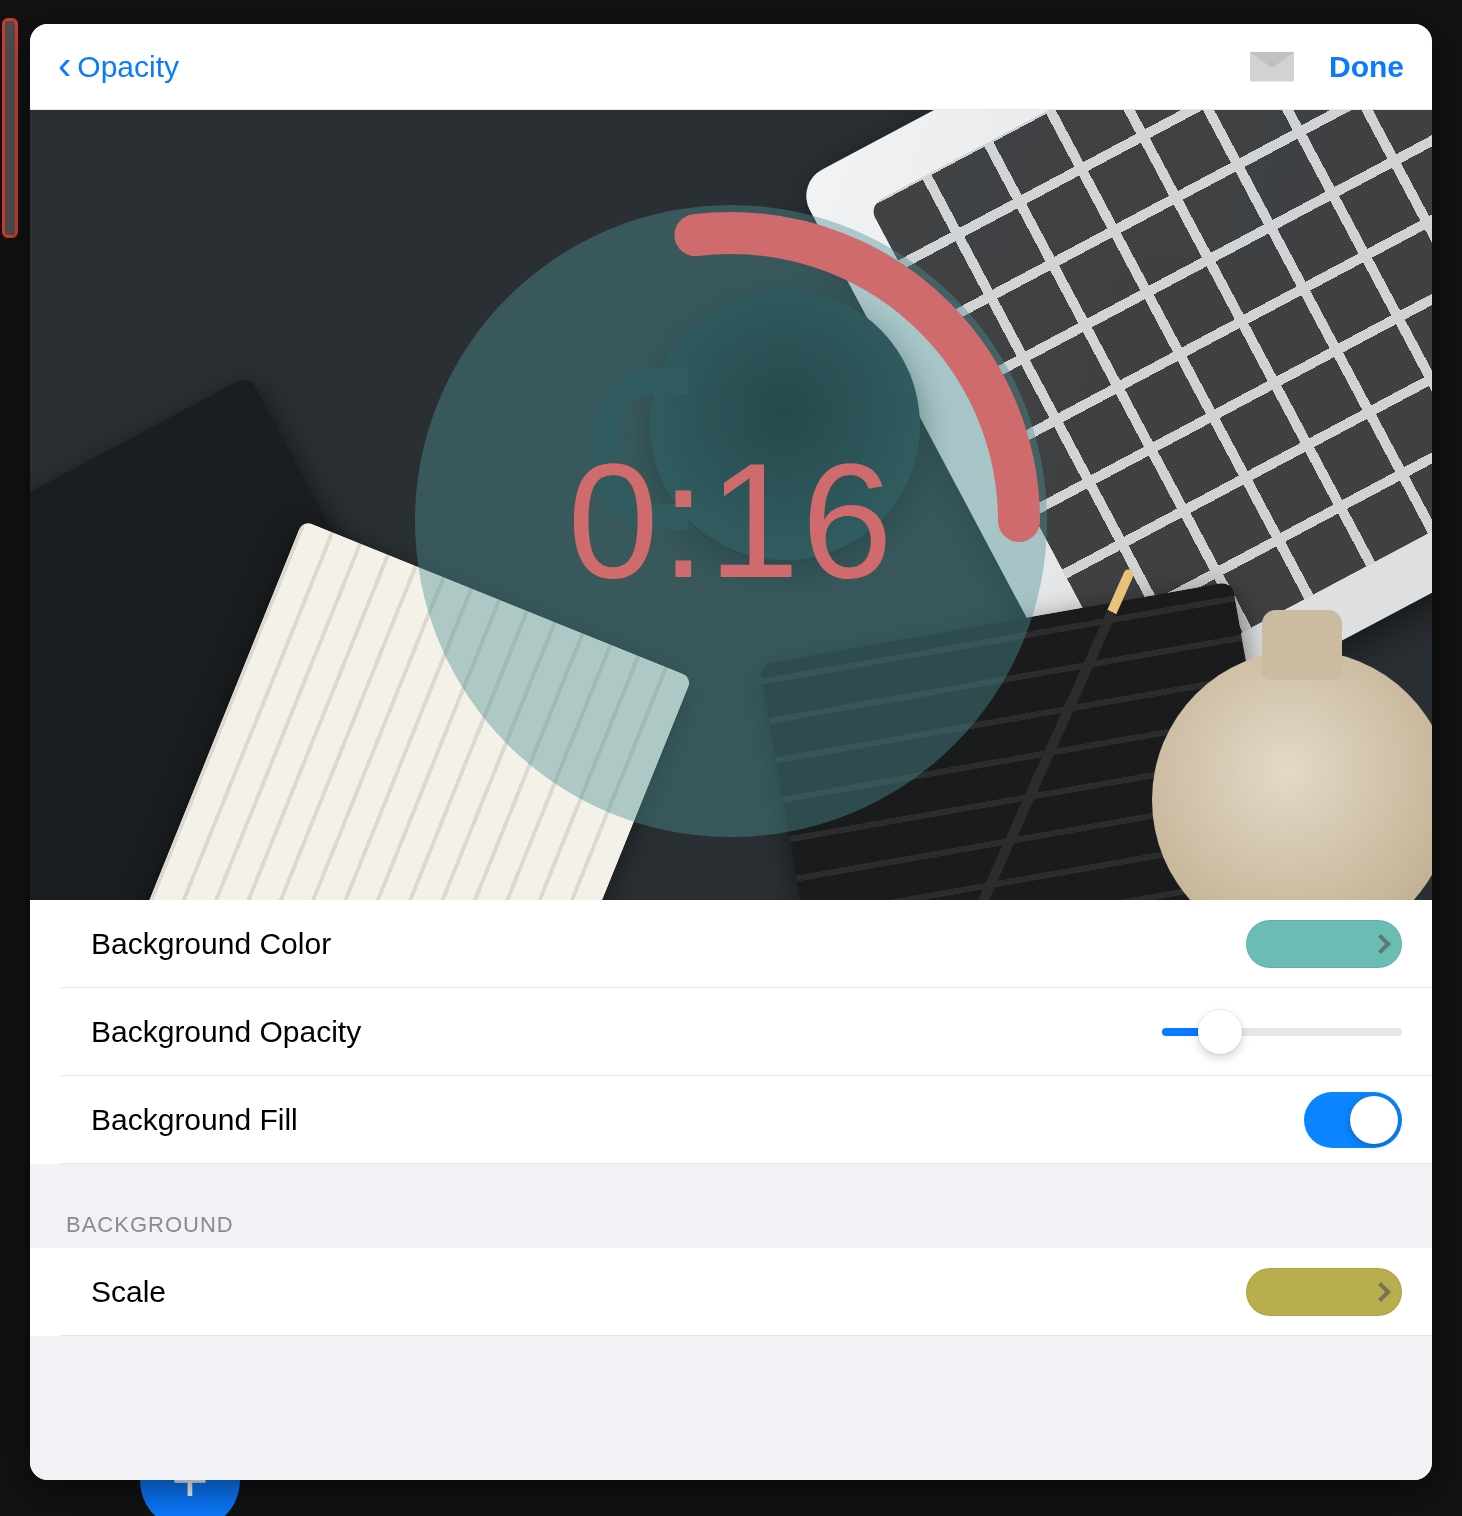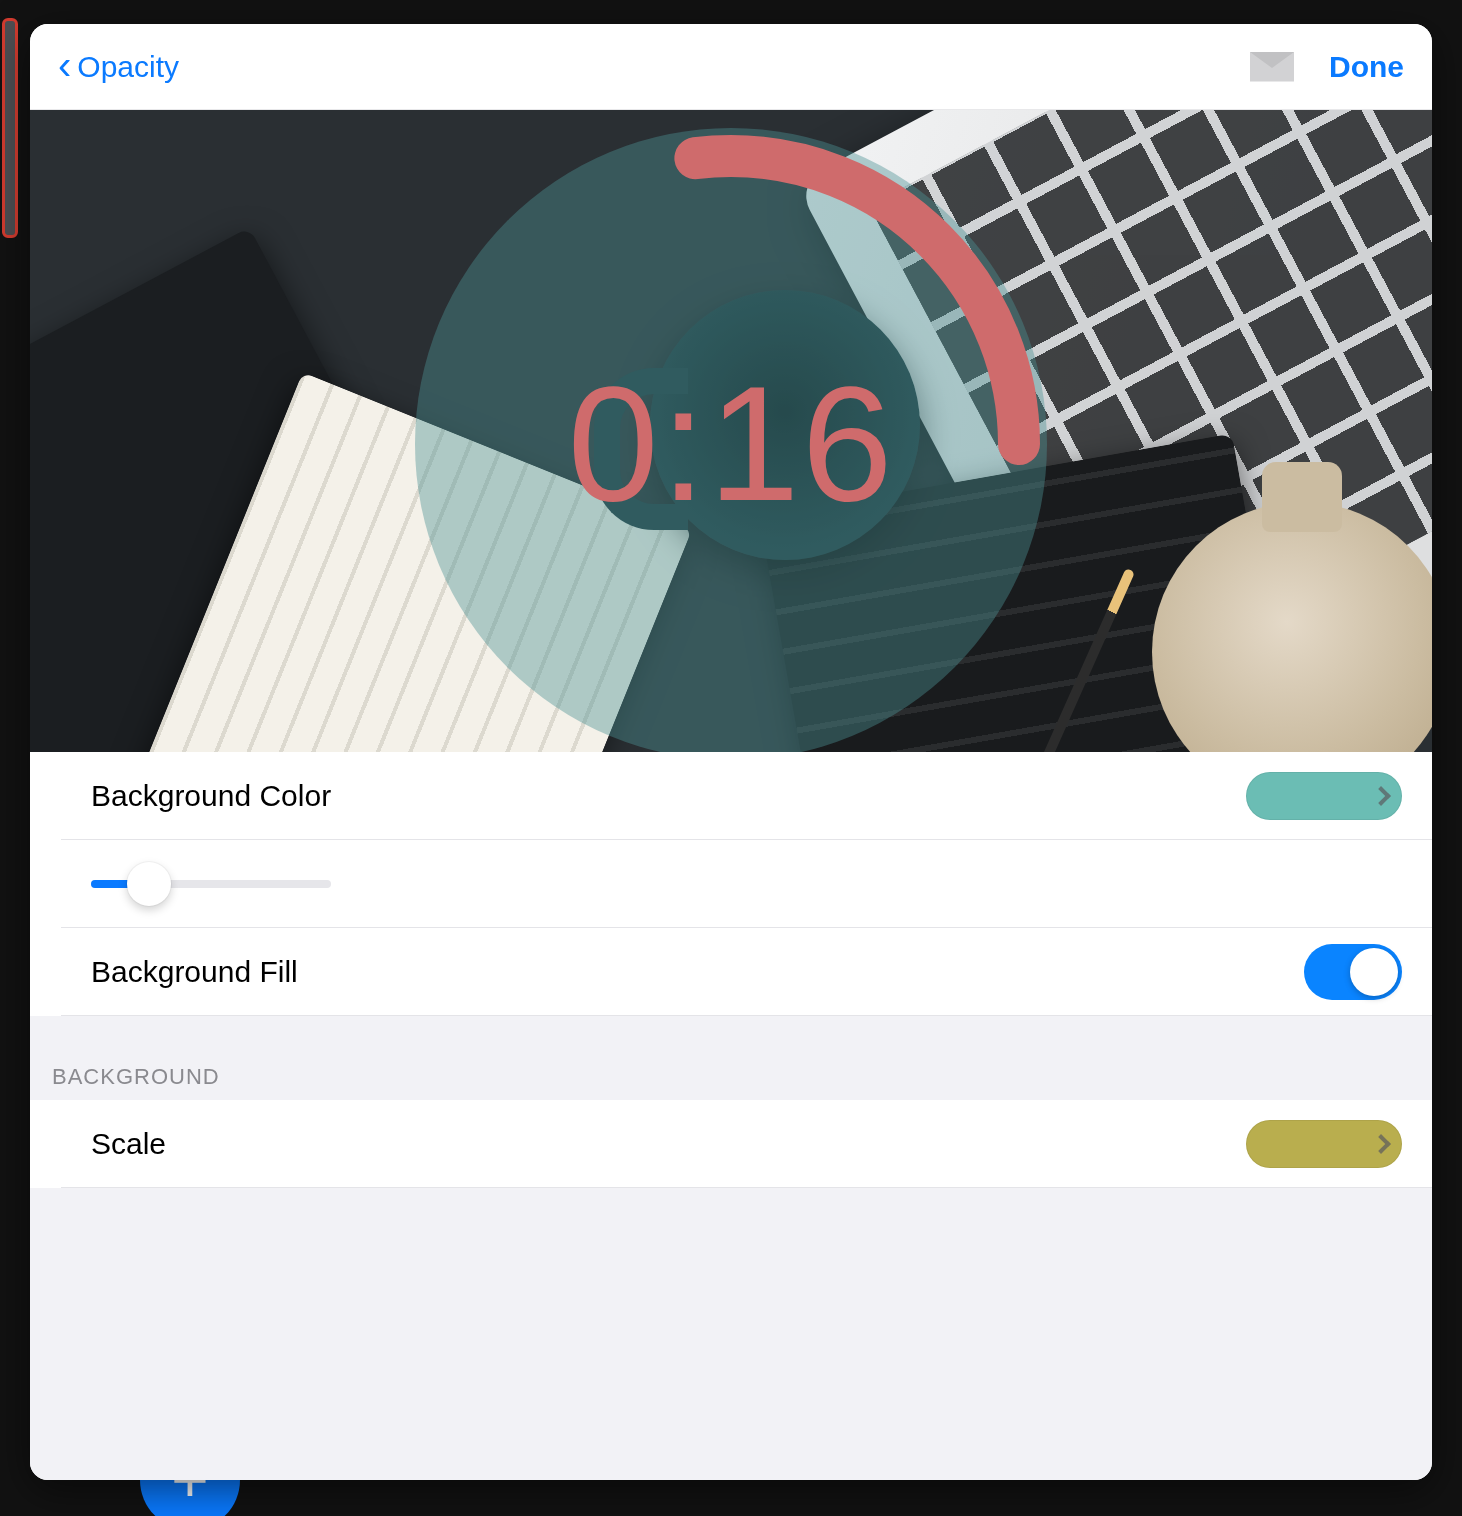--- a/index.html
+++ b/index.html
@@ -56,21 +56,21 @@
     content: "";
     position: absolute;
     top: 0; left: 0;
     border-left: 22px solid transparent;
     border-right: 22px solid transparent;
     border-top: 16px solid #c1c1c3;
   }
   
   .preview {
     position: relative;
-    height: 642px;
+    height: 790px;
     background: #fef9c3;
     overflow: hidden;
   }
   .desk-bg { position: absolute; inset: 0; background: #2a2f33; }
   .laptop {
     position: absolute;
     top: -120px; right: -140px;
     width: 660px; height: 660px;
     background: linear-gradient(135deg, #f2f3f4 0%, #dedfe0 60%);
     transform: rotate(-28deg);
@@ -190,21 +190,21 @@
     min-height: 88px;
     padding: 0 30px 0 30px;
     border-bottom: 1px solid #e4e4e8;
     font-size: 30px;
     color: #000;
     margin-left: 31px;
   }
   .row .label { flex: 0 0 auto; }
   .row .control { flex: 0 0 auto; display: flex; align-items: center; }
   .group-header {
-    padding: 48px 30px 10px 22px;
+    padding: 48px 30px 10px 36px;
     font-size: 22px;
     letter-spacing: 1px;
     color: #8a8a8f;
     text-transform: uppercase;
     background: #f2f2f6;
   }
   
   .color-pill {
     position: relative;
     width: 156px; height: 48px;
@@ -319,20 +319,21 @@
         <div class="row">
           <div class="label">Background Color</div>
           <div class="control">
             <div class="color-pill" style="background:#6bbdb4">
               <span class="chev-icon"></span>
             </div>
           </div>
         </div>
 
         <div class="row">
+          <div class="label">Background Opacity</div>
           <div class="control">
             <div class="slider">
               <div class="fill" style="width:24%"></div>
               <div class="thumb" style="left:24%"></div>
             </div>
           </div>
         </div>
 
         <div class="row">
           <div class="label">Background Fill</div>

